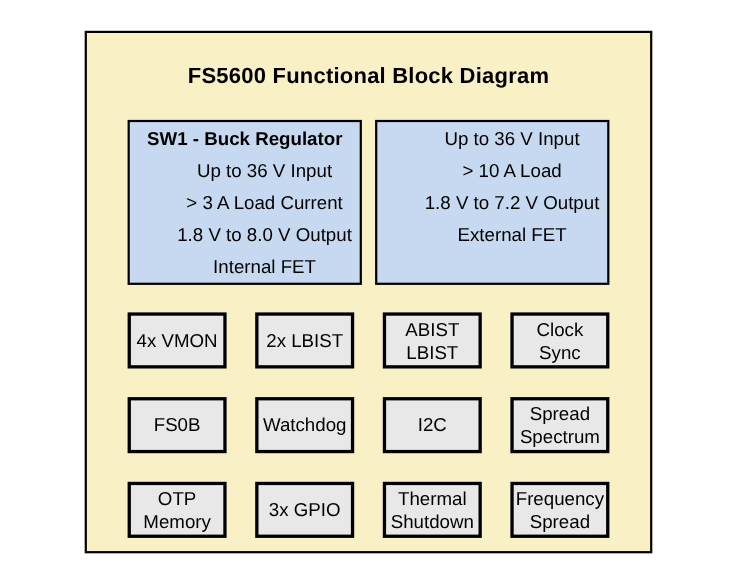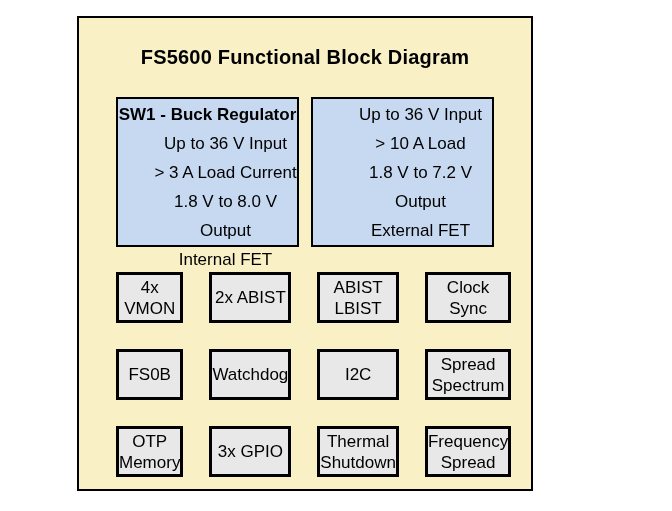--- a/index.html
+++ b/index.html
@@ -12,22 +12,22 @@
   .canvas {
     position: relative;
     width: 672px;
     height: 511px;
     background: #ffffff;
     overflow: hidden;
   }
   .frame {
     position: absolute;
     left: 77px;
-    top: 16px;
-    width: 456px;
+    top: 28px;
+    width: 516px;
     height: 475px;
     box-sizing: border-box;
     border: 2px solid var(--border, #000);
     background: var(--frame_fill, #FAF0C6);
     padding: 0 37px;
   }
   .title {
     height: 79px;
     display: flex;
     align-items: center;
@@ -100,21 +100,21 @@
       <div class="regulator">
         <div class="reg-line">Up to 36 V Input</div>
         <div class="reg-line">&gt; 10 A Load</div>
         <div class="reg-line">1.8 V to 7.2 V Output</div>
         <div class="reg-line">External FET</div>
       </div>
     </div>
 
     <div class="blocks">
       <div class="block">4x VMON</div>
-      <div class="block">2x ABIST</div>
+      <div class="block">2x LBIST</div>
       <div class="block">ABIST
 LBIST</div>
       <div class="block">Clock Sync</div>
       <div class="block">FS0B</div>
       <div class="block">Watchdog</div>
       <div class="block">I2C</div>
       <div class="block">Spread
 Spectrum</div>
       <div class="block">OTP
 Memory</div>

